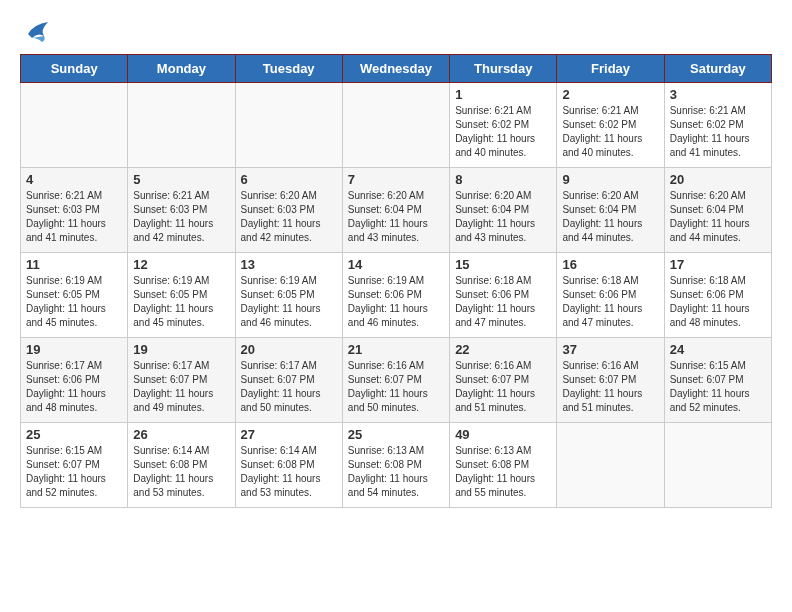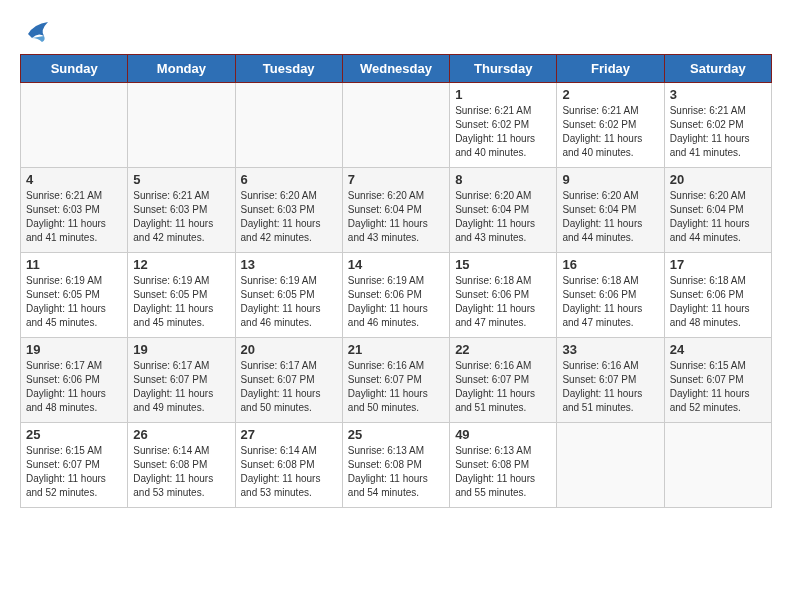--- a/index.html
+++ b/index.html
@@ -256,21 +256,21 @@
 Sunset: 6:07 PM
 Daylight: 11 hours and 50 minutes.</div>
         </td>
         <td>
           <div class="day-number">22</div>
           <div class="day-info" style="white-space: pre-line;">Sunrise: 6:16 AM
 Sunset: 6:07 PM
 Daylight: 11 hours and 51 minutes.</div>
         </td>
         <td>
-          <div class="day-number">33</div>
+          <div class="day-number">37</div>
           <div class="day-info" style="white-space: pre-line;">Sunrise: 6:16 AM
 Sunset: 6:07 PM
 Daylight: 11 hours and 51 minutes.</div>
         </td>
         <td>
           <div class="day-number">24</div>
           <div class="day-info" style="white-space: pre-line;">Sunrise: 6:15 AM
 Sunset: 6:07 PM
 Daylight: 11 hours and 52 minutes.</div>
         </td>

